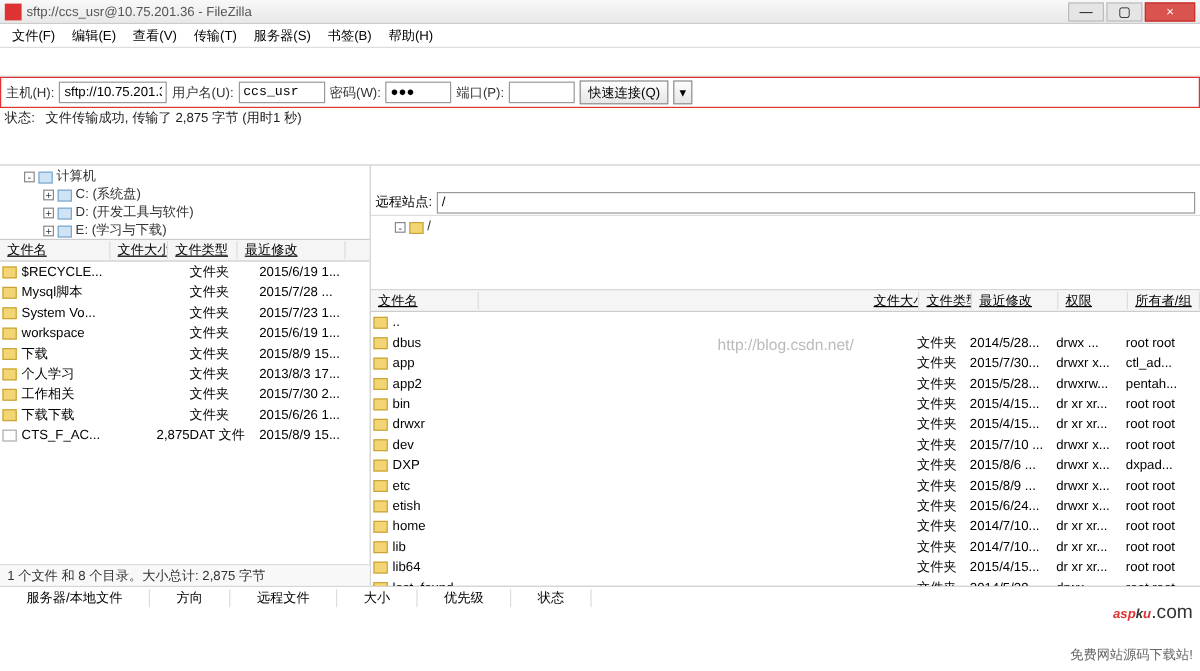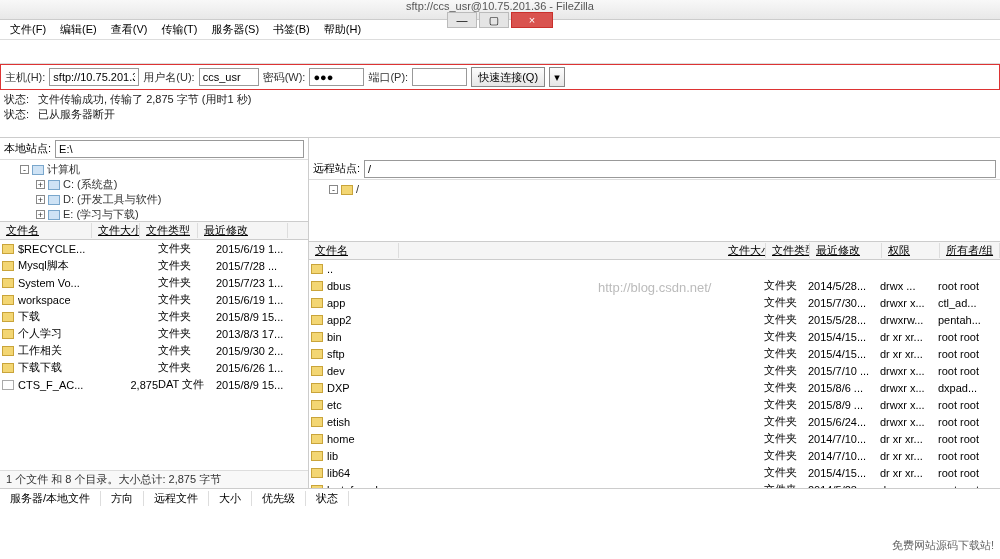--- a/index.html
+++ b/index.html
@@ -1,34 +1,34 @@
 <!DOCTYPE html>
 <html><head>
 <meta charset="utf-8">
 <style>
 * { margin: 0; padding: 0; box-sizing: border-box; font-family: "Microsoft YaHei", SimSun, Arial, sans-serif; font-size: 11px; }
 body { background: #fff; width: 1000px; height: 559px; overflow: hidden; position: relative; }
 
-.titlebar { height: 20px; background: linear-gradient(#f8f8f8,#e8e8e8); display: flex; align-items: center; padding: 0 4px; border-bottom: 1px solid #ccc; flex-direction: column; }
+.titlebar { height: 20px; background: linear-gradient(#f8f8f8,#e8e8e8); display: flex; align-items: center; padding: 0 4px; border-bottom: 1px solid #ccc; }
 .titlebar .app-icon { width: 14px; height: 14px; background: #d33; margin-right: 4px; display: inline-block; }
 .titlebar .title { flex: 1; color: #555; }
 .win-btns { display: flex; gap: 2px; }
 .win-btn { width: 30px; height: 16px; background: #e5e5e5; border: 1px solid #bbb; display: flex; align-items: center; justify-content: center; cursor: pointer; }
 .win-btn.close { background: #d9534f; color: #fff; border-color: #c9302c; width: 42px; }
 
 .menubar { height: 20px; display: flex; align-items: center; padding: 0 4px; border-bottom: 1px solid #ddd; gap: 2px; }
 .menubar span { padding: 2px 6px; cursor: pointer; }
 
 .toolbar { height: 24px; border-bottom: 1px solid #ddd; }
 
 .quickconnect { height: 26px; display: flex; align-items: center; padding: 2px 4px; border: 1px solid #d33; gap: 4px; }
 .quickconnect label { white-space: nowrap; color: #333; }
 .quickconnect input { height: 18px; border: 1px solid #999; padding: 0 3px; background: #fff; }
 .quickconnect .host { width: 90px; }
-.quickconnect .user { width: 60px; }
+.quickconnect .user { width: 72px; font-family: Liberation Mono, monospace; }
 .quickconnect .pass { width: 55px; }
 .quickconnect .port { width: 55px; }
 .quickconnect button { height: 20px; padding: 0 6px; border: 1px solid #888; background: linear-gradient(#fdfdfd,#e6e6e6); cursor: pointer; }
 .quickconnect .dd { width: 16px; padding: 0; }
 
 .log { height: 48px; border-bottom: 1px solid #ccc; padding: 2px 4px; color: #222; line-height: 15px; overflow: hidden; background: #fff; }
 .log .lbl { display: inline-block; width: 34px; }
 
 .panes { display: flex; height: 351px; border-bottom: 1px solid #ccc; }
 .pane { flex: 1; display: flex; flex-direction: column; border-right: 1px solid #ccc; }
@@ -74,21 +74,21 @@
 #remoteCols .c-name { width: 90px; }
 #remoteCols .pad { flex: 1; }
 #remoteCols .c-size { width: 44px; }
 #remoteCols .c-type { width: 44px; }
 #remoteCols .c-date { width: 72px; }
 #remoteCols .c-perm { width: 58px; }
 #remoteCols .c-own  { width: 60px; }
 
 .statusline { height: 18px; border-top: 1px solid #ddd; padding: 1px 6px; color: #333; background: #f8f8f8; }
 .queuecols { display: flex; height: 18px; align-items: center; }
-.queuecols span { padding: 0 10px; border-right: 1px solid #ddd; }
+.queuecols span { padding: 0 22px; border-right: 1px solid #ddd; }
 
 .watermark { position: absolute; left: 598px; top: 280px; color: #bbb; font-size: 13px; pointer-events: none; text-align: center; }
 .brand { position: absolute; right: 6px; bottom: 6px; text-align: right; }
 .brand .logo { font-size: 26px; font-weight: bold; font-style: italic; }
 .brand .a { color: #d33; } .brand .s { color: #d33; } .brand .p { color:#d33;} .brand .k{color:#333;} .brand .u{color:#d33;}
 .brand .com { color: #333; font-size: 16px; font-weight: normal; font-style: normal; }
 .brand .tag { color: #666; font-size: 11px; margin-top: 16px; }
 </style>
 </head>
 <body>
@@ -123,30 +123,25 @@
   <label>密码(W):</label>
   <input class="pass" value="●●●" style="">
   <label>端口(P):</label>
   <input class="port" value="" style="">
   <button>快速连接(Q)</button>
   <button class="dd">▾</button>
 </div>
 
 <div class="log">
   <div><span class="lbl">状态:</span><span>文件传输成功, 传输了 2,875 字节 (用时1 秒)</span></div>
-  <div><span class="lbl">状态:</span><span>已从服务器断开</span></div>
 </div>
 
 <div class="panes">
 
   <div class="pane" style="flex:0 0 304px">
-    <div class="pathrow">
-      <span>本地站点:</span>
-      <input value="E:\" style="">
-    </div>
     <div class="tree">
       <div class="node indent1">
           <span class="hit">-</span>
           <span class="drv"></span>
           <span>计算机</span>
         </div>
       <div class="node indent2">
           <span class="hit">+</span>
           <span class="drv"></span>
           <span>C: (系统盘)</span>
@@ -210,21 +205,21 @@
             <span class="c-name">个人学习</span>
             <span class="c-size"></span>
             <span class="c-type">文件夹</span>
             <span class="c-date">2013/8/3 17...</span>
           </div>
           <div class="row">
             <span class="ic"></span>
             <span class="c-name">工作相关</span>
             <span class="c-size"></span>
             <span class="c-type">文件夹</span>
-            <span class="c-date">2015/9/30 2...</span>
+            <span class="c-date">2015/7/30 2...</span>
           </div>
           <div class="row">
             <span class="ic"></span>
             <span class="c-name">下载下载</span>
             <span class="c-size"></span>
             <span class="c-type">文件夹</span>
             <span class="c-date">2015/6/26 1...</span>
           </div>
           <div class="row">
             <span class="ic file"></span>
@@ -306,21 +301,21 @@
             <span class="c-name">bin</span>
             <span class="pad"></span>
             <span class="c-size"></span>
             <span class="c-type">文件夹</span>
             <span class="c-date">2015/4/15...</span>
             <span class="c-perm">dr xr xr...</span>
             <span class="c-own">root root</span>
           </div>
           <div class="row">
             <span class="ic"></span>
-            <span class="c-name">sftp</span>
+            <span class="c-name">drwxr</span>
             <span class="pad"></span>
             <span class="c-size"></span>
             <span class="c-type">文件夹</span>
             <span class="c-date">2015/4/15...</span>
             <span class="c-perm">dr xr xr...</span>
             <span class="c-own">root root</span>
           </div>
           <div class="row">
             <span class="ic"></span>
             <span class="c-name">dev</span>
@@ -411,14 +406,15 @@
     <span>方向</span>
     <span>远程文件</span>
     <span>大小</span>
     <span>优先级</span>
     <span>状态</span>
   </div>
 
 <div class="watermark">http://blog.csdn.net/</div>
 
 <div class="brand">
+  <div class="logo"><span class="a">a</span><span class="s">s</span><span class="p">p</span><span class="k">k</span><span class="u">u</span><span class="com">.com</span></div>
   <div class="tag">免费网站源码下载站!</div>
 </div>
 
 </body></html>

